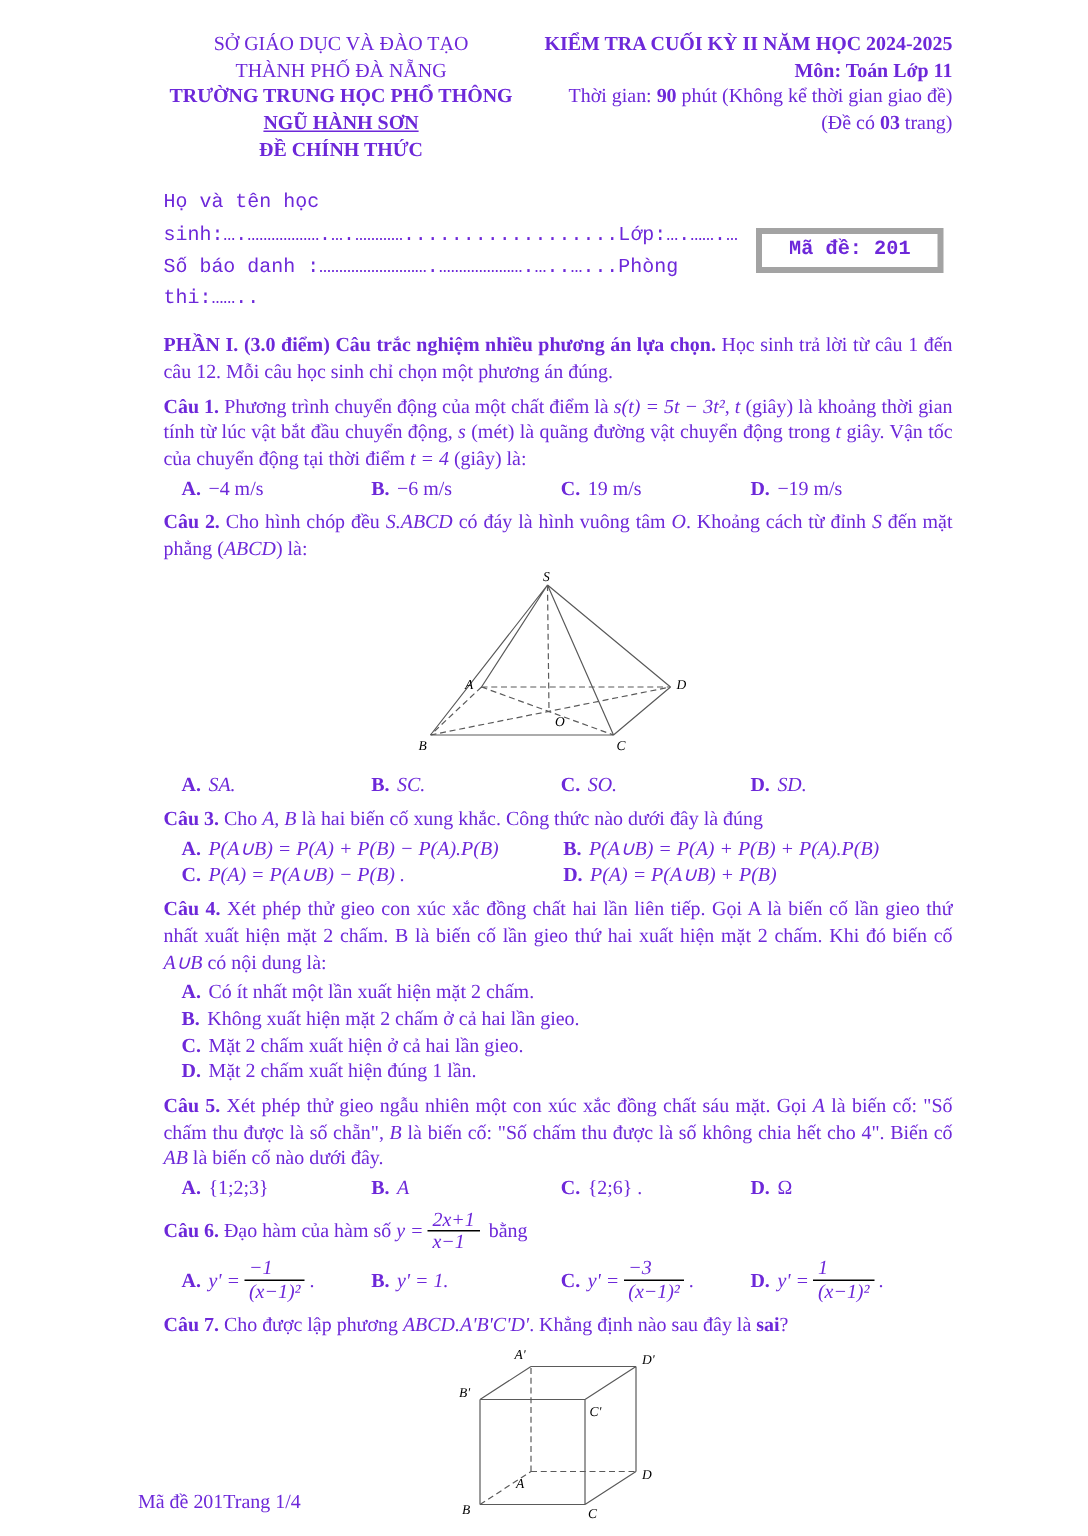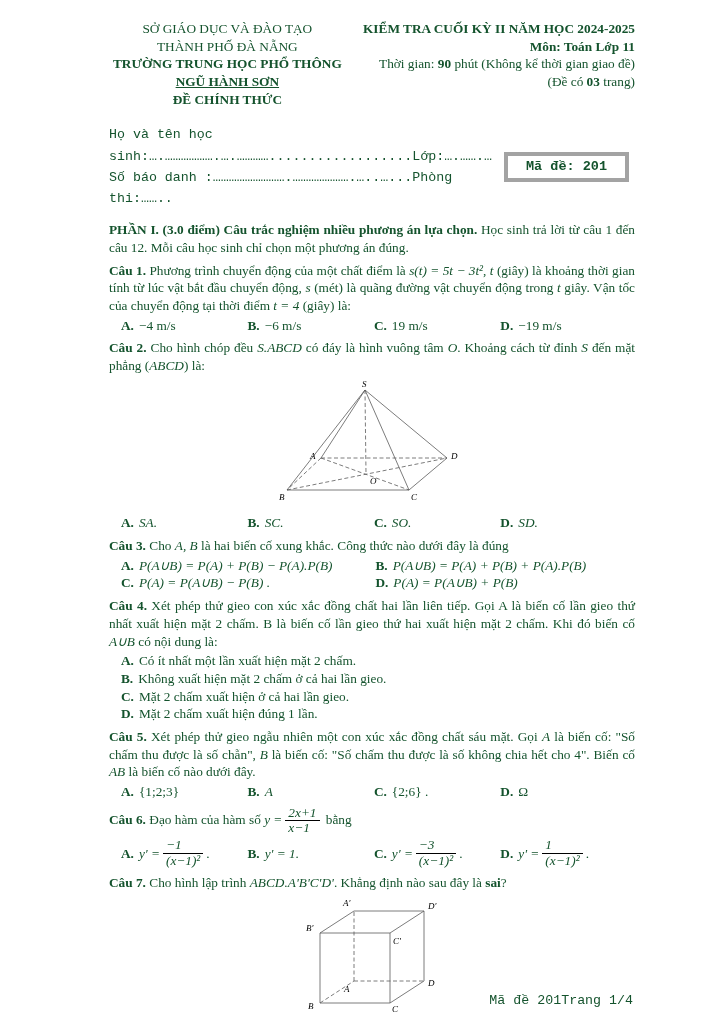--- a/index.html
+++ b/index.html
@@ -1,18 +1,18 @@
 <!DOCTYPE html>
 <html><head>
 <meta charset="utf-8">
 <style>
   * { margin:0; padding:0; box-sizing:border-box; }
   html,body { background:#fff; }
   .page {
-    width:613px; height:1024px; margin:0 auto; background:#fff; color:#14532d;
+    width:613px; height:1024px; margin:0 auto; background:#fff; color:#6d28d9;
     font-family:"Liberation Serif", serif; font-size:13.3px; line-height:1.33;
     padding:20px 34px 46px 53px; position:relative; overflow:hidden;
   }
   b { font-weight:bold; }
   .header { display:flex; }
   .h-left { width:45%; text-align:center; }
   .h-right { width:55%; text-align:right; }
   .h-left .bold, .h-right .bold { font-weight:bold; }
   .underline { text-decoration:underline; }
   .student { display:flex; align-items:center; margin-top:16px;font-family:Liberation Mono, monospace; }
@@ -31,21 +31,21 @@
   .opts-2 .opt { width:49.5%; }
   .opts-1 .opt { width:100%; }
   .opt { display:inline-flex; align-items:center; }
   .opt-label { font-weight:bold; margin-right:5px; }
   .figure { text-align:center; margin:3px 0 2px 0; }
   .frac { display:inline-flex; flex-direction:column; text-align:left;
           vertical-align:middle; margin:0 3px; font-style:italic; line-height:1.12; }
   .frac .num { border-bottom:1px solid #000; padding:0 3px; }
   .frac .den { padding:0 3px; }
   .footer { position:absolute; left:36px; right:36px; bottom:14px;
-            display:flex; justify-content:flex-end;font-family:Liberation Mono, monospace; }
+            display:flex; justify-content:flex-start; }
   svg text { font-family:"Liberation Serif", serif; font-style:italic; fill:#000; }
   .fig-line { stroke:#5a5a5a; stroke-width:0.8; fill:none; }
   .fig-dash { stroke:#5a5a5a; stroke-width:0.8; fill:none; stroke-dasharray:4 2.5; }
 </style>
 </head>
 <body>
 
 <div class="page">
 
   <div class="header">
@@ -230,21 +230,21 @@
           <span class="frac">
             <span class="num">1</span>
             <span class="den">(x−1)²</span>
           </span>
           <span>.</span>
         </span>
     </div>
   </div>
 
   <div class="question">
-    <p class="qtext"><b>Câu 7.</b><span> Cho hình lập trình </span><span class="math">ABCD.A'B'C'D'</span><span>. Khẳng định nào sau đây là </span><b>sai</b><span>?</span></p>
+    <p class="qtext"><b>Câu 7.</b><span> Cho được lập phương </span><span class="math">ABCD.A'B'C'D'</span><span>. Khẳng định nào sau đây là </span><b>sai</b><span>?</span></p>
     <div class="figure">
       <svg width="165" height="125" viewBox="0 0 165 125">
         <path class="fig-line" d="M30,108 L100,108 M100,108 L100,38 M100,38 L30,38 M30,38 L30,108 M100,108 L134,86 M134,86 L134,16 M134,16 L100,38 M30,38 L64,16 M64,16 L134,16"></path>
         <path class="fig-dash" d="M30,108 L64,86 M64,86 L134,86 M64,86 L64,16"></path>
         <text x="18" y="114" font-size="9">B</text>
         <text x="102" y="117" font-size="9">C</text>
         <text x="138" y="91" font-size="9">D</text>
         <text x="54" y="97" font-size="9">A</text>
         <text x="16" y="36" font-size="9">B'</text>
         <text x="103" y="49" font-size="9">C'</text>

